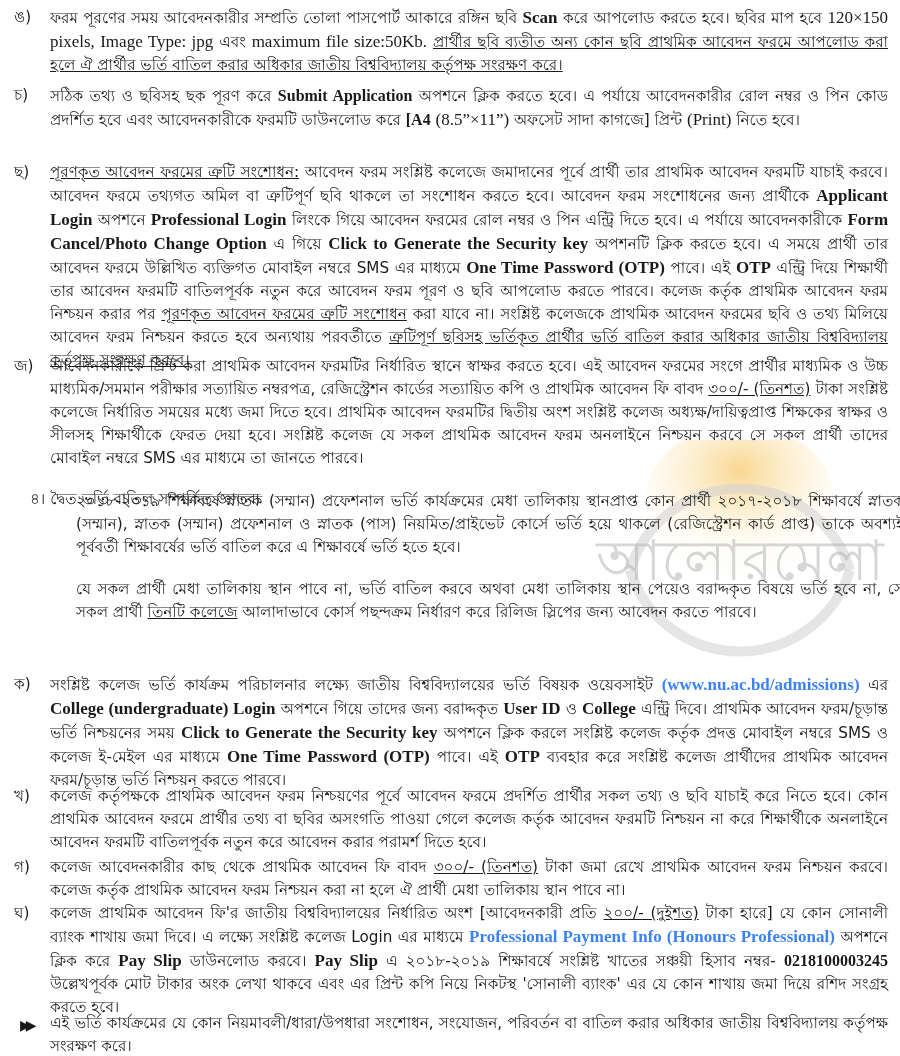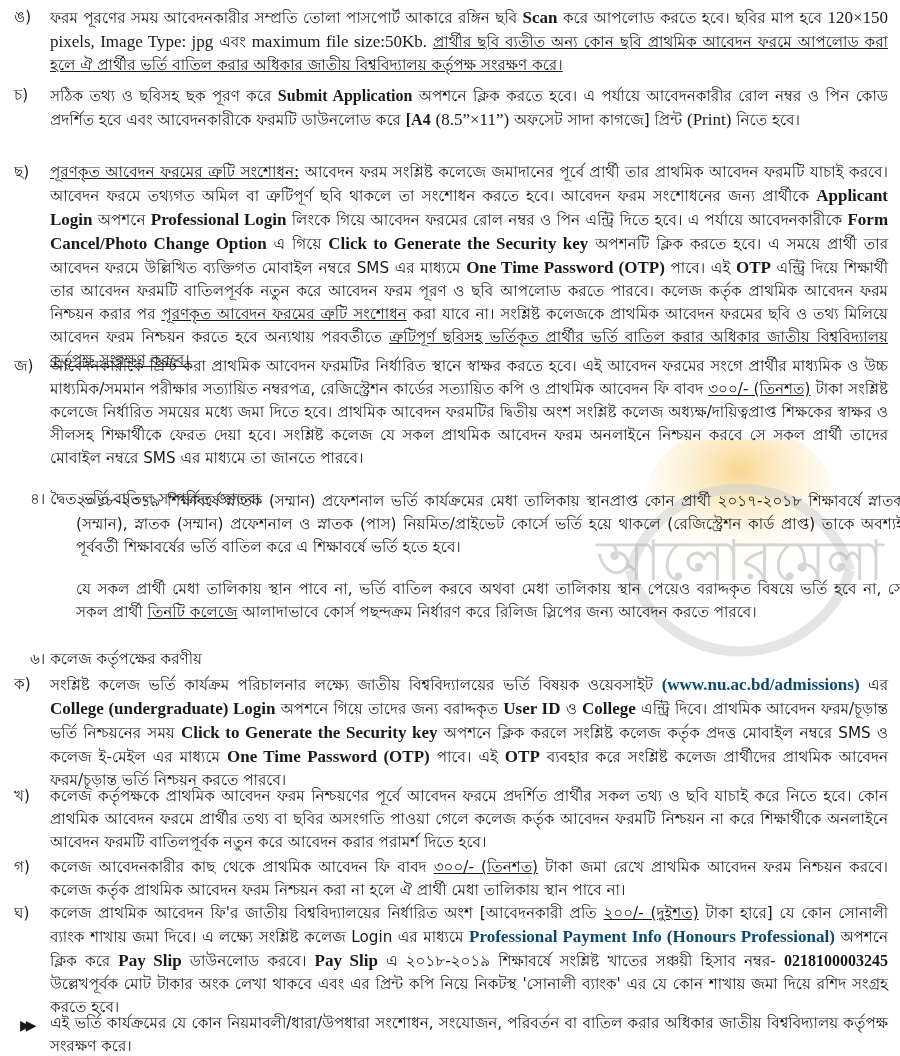--- a/index.html
+++ b/index.html
@@ -7,21 +7,21 @@
          font-family:"DejaVu Sans", sans-serif; color:#1a1a1a; }
   .page { position:absolute; left:0; top:0; width:900px; height:1056px; }
   .watermark { position:absolute; left:590px; top:440px; width:300px; height:240px; pointer-events:none; }
   .row { position:absolute; left:0; width:900px; font-size:15.2px; line-height:23px; }
   .lbl { position:absolute; left:14px; width:36px; }
   .txt { position:absolute; left:50px; width:838px; text-align:justify; text-align-last:left; }
   .ser { font-family:"Liberation Serif", serif; font-size:17px; }
   .b { font-family:Liberation Serif, serif; font-weight:bold; font-size:17px; }
   .bser { font-family:"Liberation Serif", serif; font-weight:bold; font-size:16px; }
   .u { text-decoration:underline; }
-  .blue { color:#0c4a6e; }
+  .blue { color:#3b82f6; }
   .heading { position:absolute; left:30px; font-size:15.2px; line-height:23px; }
   .body-indent { position:absolute; left:60px; width:828px; font-size:15.2px; line-height:23px; text-align:justify; text-align-last:left;margin-left:16px; }
   .bullet-icon { position:absolute; left:20px; top:2px; font-size:14px; letter-spacing:-5px; }
 </style>
 </head>
 <body>
 
 <div class="page">
 
   <svg class="watermark" viewBox="0 0 300 240">
@@ -104,24 +104,20 @@
     <span>দ্বৈত ভর্তি বাতিল সম্পর্কিত জ্ঞাতব্য</span>
   </div>
   <div class="body-indent" style="top:490px;">২০১৮-২০১৯ শিক্ষাবর্ষে স্নাতক (সম্মান) প্রফেশনাল ভর্তি কার্যক্রমের মেধা তালিকায় স্থানপ্রাপ্ত কোন প্রার্থী ২০১৭-২০১৮ শিক্ষাবর্ষে স্নাতক (সম্মান), স্নাতক (সম্মান) প্রফেশনাল ও স্নাতক (পাস) নিয়মিত/প্রাইভেট কোর্সে ভর্তি হয়ে থাকলে (রেজিস্ট্রেশন কার্ড প্রাপ্ত) তাকে অবশ্যই পূর্ববর্তী শিক্ষাবর্ষের ভর্তি বাতিল করে এ শিক্ষাবর্ষে ভর্তি হতে হবে।</div>
 
   <div class="body-indent" style="top:578px;">
     <span>যে সকল প্রার্থী মেধা তালিকায় স্থান পাবে না, ভর্তি বাতিল করবে অথবা মেধা তালিকায় স্থান পেয়েও বরাদ্দকৃত বিষয়ে ভর্তি হবে না, সে সকল প্রার্থী</span>
     <span class="u">তিনটি কলেজে</span>
     <span>আলাদাভাবে কোর্স পছন্দক্রম নির্ধারণ করে রিলিজ স্লিপের জন্য আবেদন করতে পারবে।</span>
   </div>
 
-  <div class="heading" style="top:648px;">
-    <span>৬।</span>
-    <span>কলেজ কর্তৃপক্ষের করণীয়</span>
-  </div>
 
   <div class="row" style="top:673px;">
     <span class="lbl">ক)</span>
     <div class="txt">
       <span>সংশ্লিষ্ট কলেজ ভর্তি কার্যক্রম পরিচালনার লক্ষ্যে জাতীয় বিশ্ববিদ্যালয়ের ভর্তি বিষয়ক ওয়েবসাইট</span>
       <span class="b blue">(www.nu.ac.bd/admissions)</span>
       <span>এর</span>
       <span class="b">College (undergraduate) Login</span>
       <span>অপশনে গিয়ে তাদের জন্য বরাদ্দকৃত</span>
       <span class="b">User ID</span>

